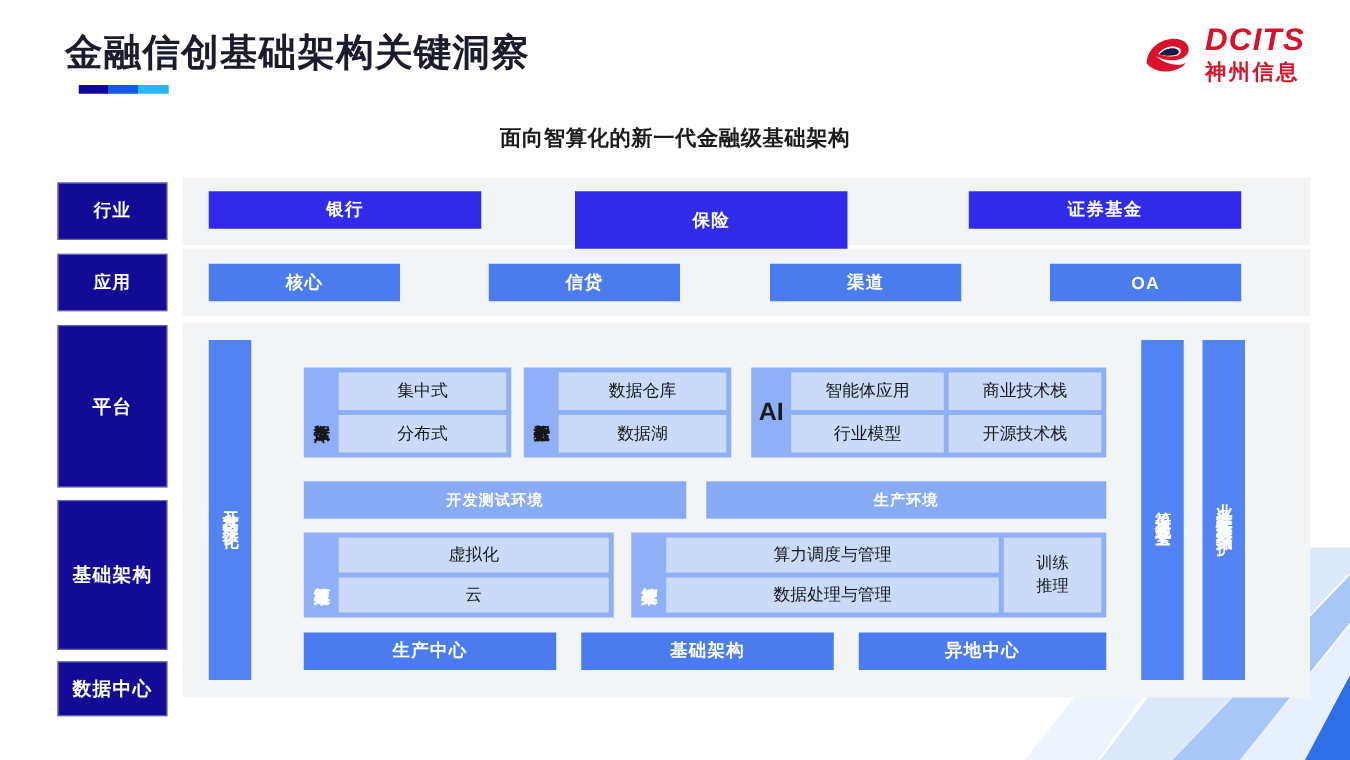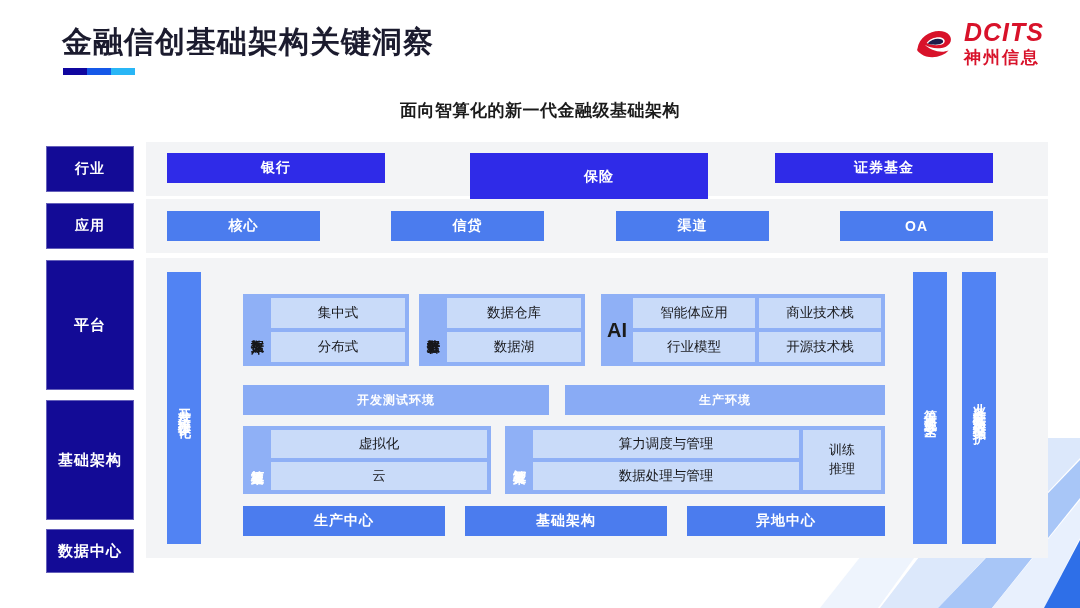--- a/index.html
+++ b/index.html
@@ -10,21 +10,21 @@
     overflow:hidden;position:relative;
   }
   .slide{position:absolute;inset:0;overflow:hidden;}
 
   
   .corner{position:absolute;right:0;bottom:0;width:320px;height:230px;overflow:hidden;pointer-events:none;}
   .corner svg{display:block;}
 
   
   .title{
-    position:absolute;left:62px;top:22px;
+    position:absolute;left:52px;top:22px;
     font-size:30px;font-weight:bold;color:#1b1b2e;letter-spacing:1px;
     white-space:nowrap;
   }
   .title-bar{
     position:absolute;left:63px;top:68px;width:72px;height:7px;
     background:linear-gradient(to right,#10069f 0%,#10069f 33%,#1558e8 33%,#1558e8 66%,#29b6f6 66%,#29b6f6 100%);
   }
   .logo{position:absolute;right:36px;top:20px;display:flex;align-items:center;gap:8px;}
   .logo-mark{width:44px;height:44px;flex:0 0 auto;}
   .logo-text{display:flex;flex-direction:column;line-height:1;}
@@ -129,21 +129,21 @@
         <polygon points="232,230 320,122 320,160 284,230" fill="#e8f0fd"></polygon>
         <polygon points="284,230 320,162 320,230" fill="#2e6fe8"></polygon>
         <polygon points="60,230 210,40 255,40 118,230" fill="#eef4fd"></polygon>
       </g>
     </svg>
   </div>
 
   <div class="navybox" style="position:absolute;left:46px;top:146px;width:88px;height:46px;">行业</div>
   <div class="panel" style="left:146px;top:142px;width:902px;height:54px;"></div>
   <div class="btn-ind" style="left:167px;top:153px;width:218px;height:30px;">银行</div>
-  <div class="btn-ind" style="left:470px;top:153px;width:218px;height:48px;padding-left:20px;">保险</div>
+  <div class="btn-ind" style="left:460px;top:153px;width:218px;height:48px;">保险</div>
   <div class="btn-ind" style="left:775px;top:153px;width:218px;height:30px;">证券基金</div>
 
   <div class="navybox" style="position:absolute;left:46px;top:203px;width:88px;height:46px;">应用</div>
   <div class="panel" style="left:146px;top:199px;width:902px;height:54px;"></div>
   <div class="btn-app" style="left:167px;top:211px;width:153px;height:30px;">核心</div>
   <div class="btn-app" style="left:391px;top:211px;width:153px;height:30px;">信贷</div>
   <div class="btn-app" style="left:616px;top:211px;width:153px;height:30px;">渠道</div>
   <div class="btn-app" style="left:840px;top:211px;width:153px;height:30px;">OA</div>
 
   <div class="navybox" style="position:absolute;left:46px;top:260px;width:88px;height:130px;font-size:15px;">平台</div>

